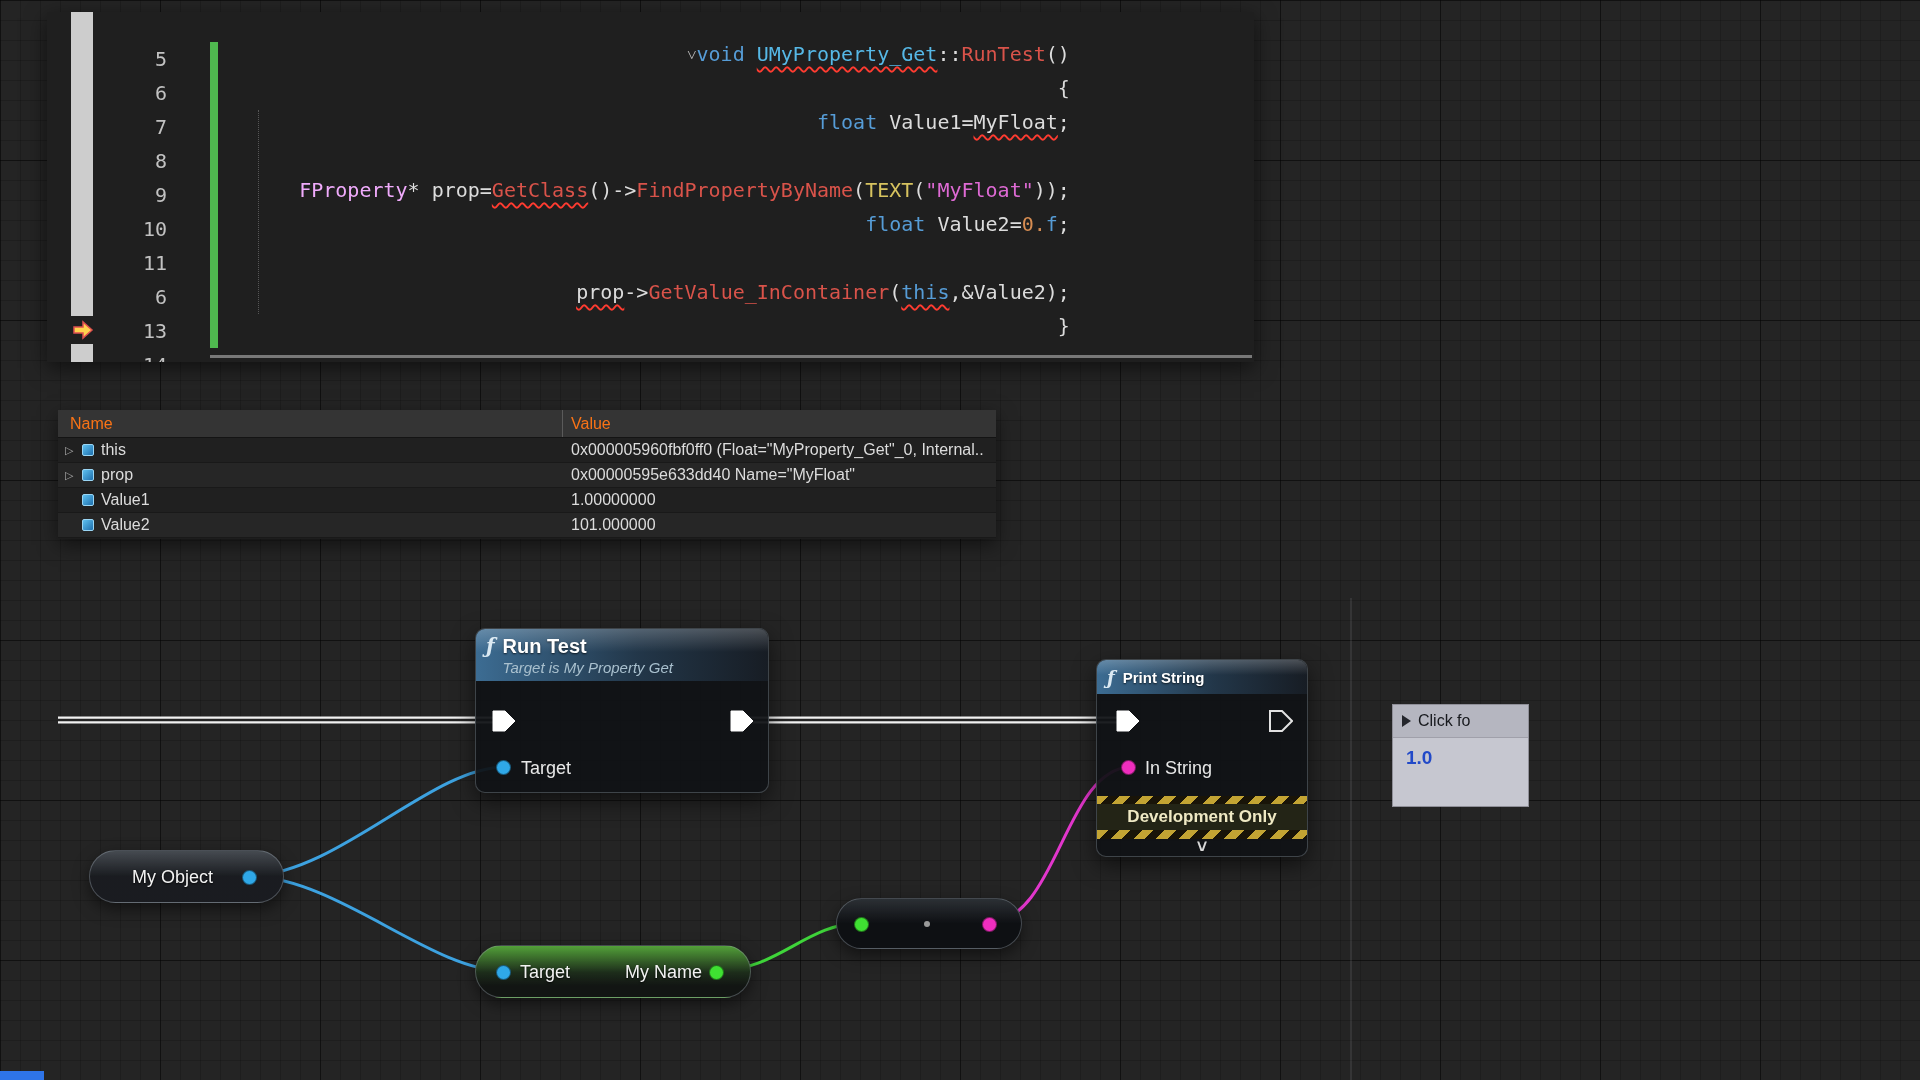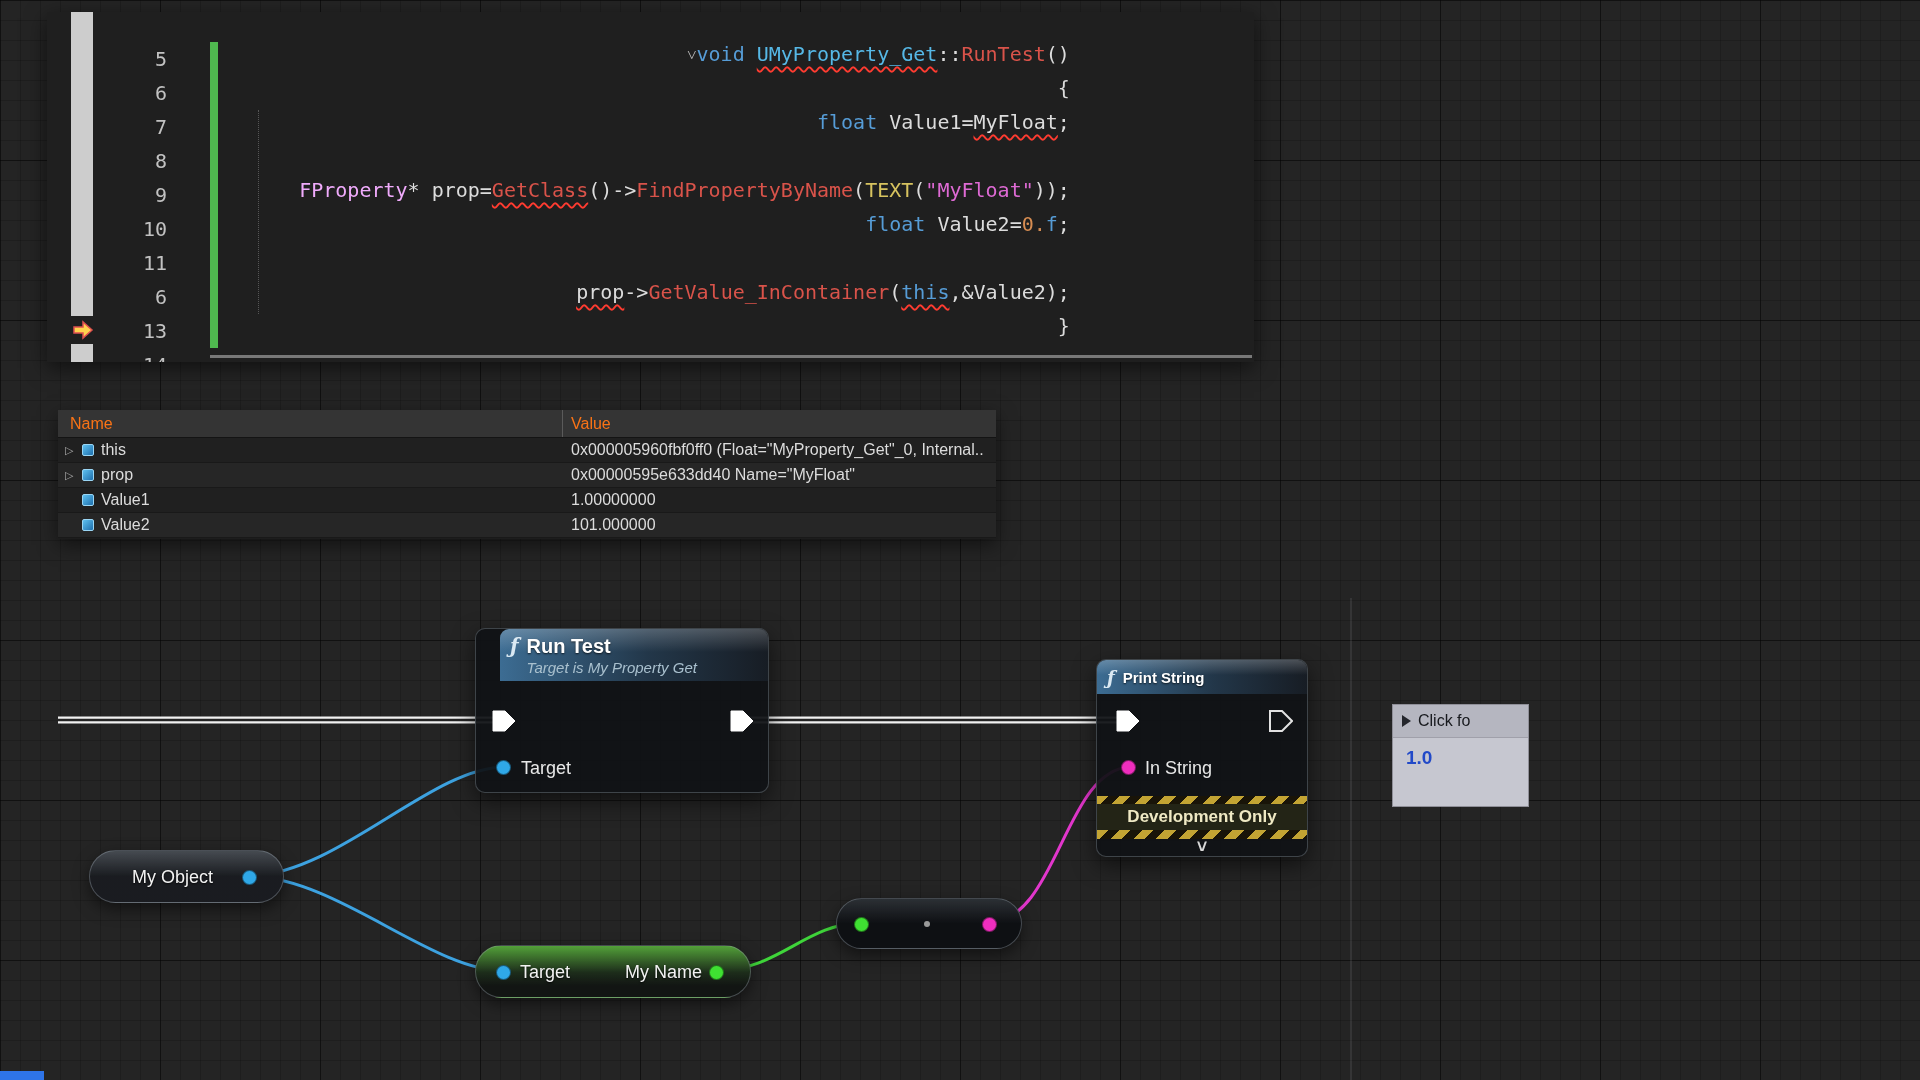--- a/index.html
+++ b/index.html
@@ -158,21 +158,21 @@
     <path class="wire-exec-inner" d="M742 720 L1130 720"></path>
     <path class="wire-blue" d="M252 876 C340 872 432 767 505 767"></path>
     <path class="wire-blue" d="M252 876 C340 880 432 971 505 971"></path>
     <path class="wire-green" d="M716 971 C778 971 806 923 862 923"></path>
     <path class="wire-pink" d="M988 923 C1058 921 1064 770 1130 767"></path>
   </svg>
 
   <div class="panel-seam"></div>
 
   <div class="node" style="left:475px; top:628px; width:294px; height:165px;">
-    <div class="fn-header" style="height:52px;margin-left:24px;">
+    <div class="fn-header" style="height:52px;">
       <span class="fn-icon">ƒ</span>
       <span class="fn-titles">
         <span class="fn-title">Run Test</span>
         <span class="fn-subtitle">Target is My Property Get</span>
       </span>
     </div>
     <span class="exec-pin" style="left:16px; top:81px;">
       <svg width="24" height="22" viewBox="0 0 24 22">
           <polygon points="1,1 13,1 23,11 13,21 1,21"></polygon>
         </svg>

